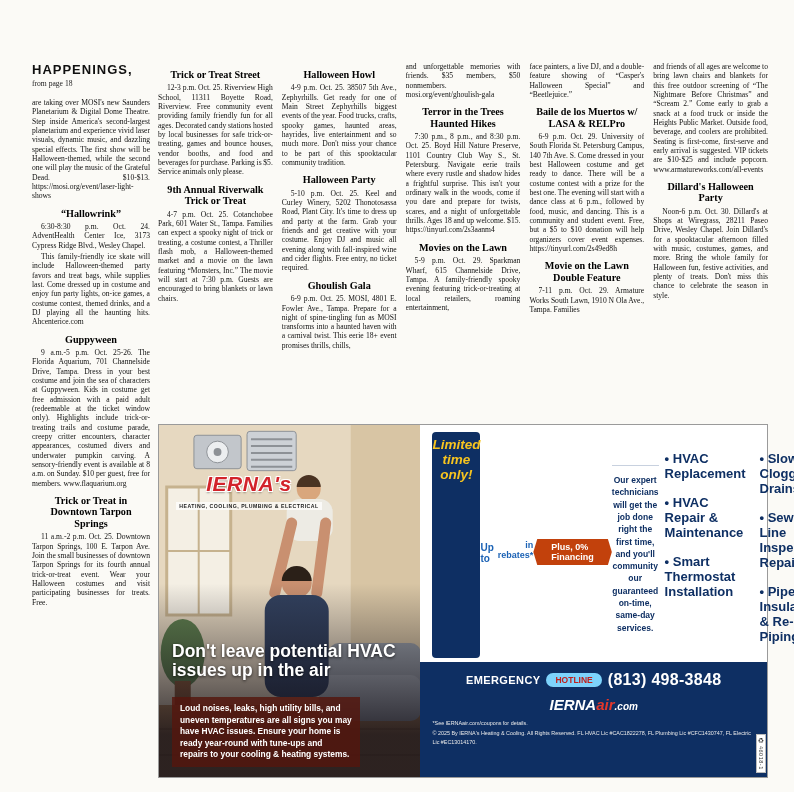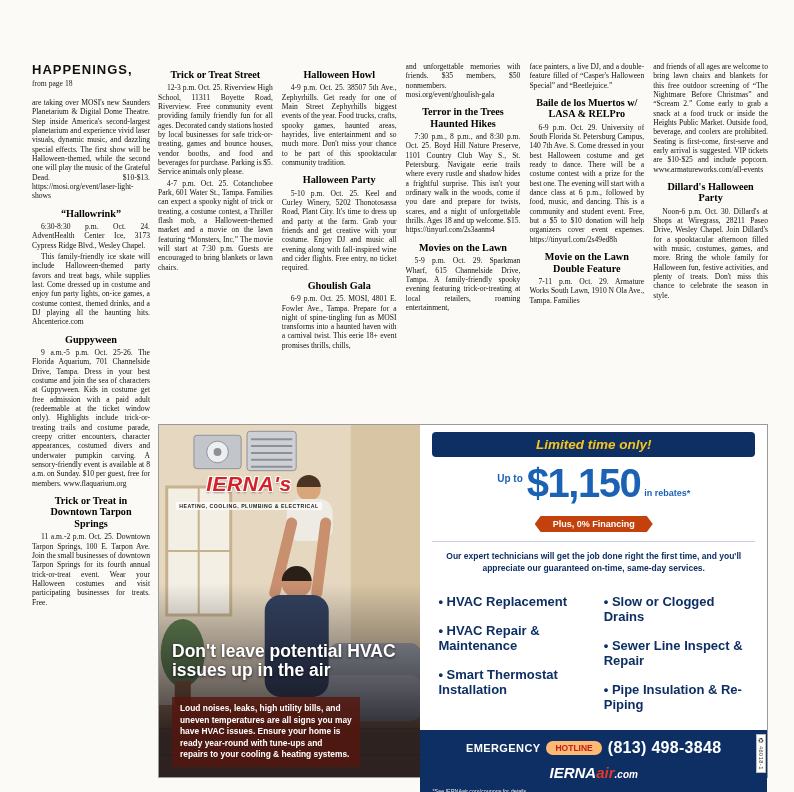--- a/index.html
+++ b/index.html
@@ -52,21 +52,21 @@
   .logo-tag { margin-top:2px; font-size:5.2px; font-weight:bold; color:#1a1a1a;
         letter-spacing:.5px; background:rgba(255,255,255,.75); display:inline-block; padding:1px 3px; }
   .ad-headline { position:absolute; left:13px; bottom:96px; width:236px; color:#fff;
         font-weight:bold; font-size:17.5px; line-height:1.12;
         text-shadow:0 1px 3px rgba(0,0,0,.7); }
   .ad-subtext { position:absolute; left:13px; bottom:10px; width:188px; color:#fff;
         font-weight:bold; font-size:8.4px; line-height:1.38;
         background:rgba(84,22,14,.82); padding:6px 8px; box-sizing:border-box; }
 
   .ad-right { width:57%; display:flex; flex-direction:column; }
-  .offer { flex:1; padding:7px 12px 4px; display:flex; flex-direction:column; align-items:center; }
+  .offer { flex:1; padding:7px 12px 4px; display:flex; flex-direction:row; align-items:center; }
   .banner { align-self:stretch; background:#0e2f63; color:#f7c41f; font-weight:bold;
         font-style:italic; text-align:center; font-size:13.5px; padding:5px 0;
         border-radius:4px; }
   .rebate { display:flex; align-items:flex-start; gap:4px; margin-top:7px; color:#1b62b5; }
   .upto { font-size:10px; font-weight:bold; margin-top:9px; }
   .amount { font-size:40px; font-weight:bold; line-height:.95; letter-spacing:-1.5px; }
   .suffix { font-size:9px; font-weight:bold; align-self:flex-end; margin-bottom:4px;text-align:right; }
   .financing { background:#c2410c; color:#fff; font-size:9px; font-weight:bold;
         padding:3px 18px; margin-top:14px;
         clip-path:polygon(5% 0,95% 0,100% 50%,95% 100%,5% 100%,0 50%); }
@@ -75,21 +75,21 @@
         text-align:center; }
   .services { display:flex; gap:8px; width:100%; margin-top:5px; }
   .services ul { list-style:none; margin:0; padding:0 0 0 6px; flex:1; }
   .services li { font-size:13px; font-weight:bold; color:#0e2f63; margin:14px 0; }
   .services li::before { content:"• "; color:#0e2f63; }
 
   .emergency-panel { background:#0e2f63; color:#fff; padding:9px 12px 8px;
         height:118px; box-sizing:border-box; position:relative; }
   .em-line { display:flex; align-items:center; justify-content:center; gap:6px; }
   .em-label { font-size:11px; font-weight:bold; letter-spacing:.4px; }
-  .hotline-badge { background:#fdba74; color:#c0201c; font-size:8.5px; font-weight:bold;
+  .hotline-badge { background:#7dd3fc; color:#c0201c; font-size:8.5px; font-weight:bold;
         padding:2px 9px; border-radius:9px; }
   .phone { font-size:16px; font-weight:bold; letter-spacing:.3px; }
   .weblogo { text-align:center; margin:7px 0 5px; font-weight:bold; font-style:italic; }
   .weblogo .w1 { color:#fff; font-size:15px; }
   .weblogo .w2 { color:#e2372b; font-size:15px; }
   .weblogo .w3 { color:#fff; font-size:10px; }
   .fineprint { font-size:5.4px; line-height:1.55; color:#e9e9e9; margin-top:3px; }
   .fineprint .fp1 { margin-bottom:2px; }
 
   .ad-code { position:absolute; right:1px; bottom:4px; background:#fff; color:#333;
@@ -114,39 +114,40 @@
     <h3 class="evt">Guppyween</h3>
     <p class="body">9 a.m.-5 p.m. Oct. 25-26. The Florida Aquarium, 701 Channelside Drive, Tampa. Dress in your best costume and join the sea of characters at Guppyween. Kids in costume get free admission with a paid adult (redeemable at the ticket window only). Highlights include trick-or-treating trails and costume parade, creepy critter encounters, character appearances, costumed divers and underwater pumpkin carving. A sensory-friendly event is available at 8 a.m. on Sunday. $10 per guest, free for members. www.flaquarium.org</p>
     <h3 class="evt">Trick or Treat in Downtown Tarpon Springs</h3>
     <p class="body">11 a.m.-2 p.m. Oct. 25. Downtown Tarpon Springs, 100 E. Tarpon Ave. Join the small businesses of downtown Tarpon Springs for its fourth annual trick-or-treat event. Wear your Halloween costumes and visit participating businesses for treats. Free.</p>
   </aside>
 
   <div class="cols">
     <div class="col">
       <h3 class="evt">Trick or Treat Street</h3>
       <p class="body">12-3 p.m. Oct. 25. Riverview High School, 11311 Boyette Road, Riverview. Free community event providing family friendly fun for all ages. Decorated candy stations hosted by local businesses for safe trick-or-treating, games and bounce houses, vendor booths, and food and beverages for purchase. Parking is $5. Service animals only please.</p>
+      <h3 class="evt">9th Annual Riverwalk Trick or Treat</h3>
       <p class="body">4-7 p.m. Oct. 25. Cotanchobee Park, 601 Water St., Tampa. Families can expect a spooky night of trick or treating, a costume contest, a Thriller flash mob, a Halloween-themed market and a movie on the lawn featuring “Monsters, Inc.” The movie will start at 7:30 p.m. Guests are encouraged to bring blankets or lawn chairs.</p>
     </div>
     <div class="col">
       <h3 class="evt">Halloween Howl</h3>
       <p class="body">4-9 p.m. Oct. 25. 38507 5th Ave., Zephyrhills. Get ready for one of Main Street Zephyrhills biggest events of the year. Food trucks, crafts, spooky games, haunted areas, hayrides, live entertainment and so much more. Don't miss your chance to be part of this spooktacular community tradition.</p>
       <h3 class="evt">Halloween Party</h3>
       <p class="body">5-10 p.m. Oct. 25. Keel and Curley Winery, 5202 Thonotosassa Road, Plant City. It's time to dress up and party at the farm. Grab your friends and get creative with your costume. Enjoy DJ and music all evening along with fall-inspired wine and cider flights. Free entry, no ticket required.</p>
       <h3 class="evt">Ghoulish Gala</h3>
       <p class="body">6-9 p.m. Oct. 25. MOSI, 4801 E. Fowler Ave., Tampa. Prepare for a night of spine-tingling fun as MOSI transforms into a haunted haven with a carnival twist. This eerie 18+ event promises thrills, chills,</p>
     </div>
     <div class="col">
       <p class="body cont">and unforgettable memories with friends. $35 members, $50 nonmembers. mosi.org/event/ghoulish-gala</p>
       <h3 class="evt">Terror in the Trees Haunted Hikes</h3>
       <p class="body">7:30 p.m., 8 p.m., and 8:30 p.m. Oct. 25. Boyd Hill Nature Preserve, 1101 Country Club Way S., St. Petersburg. Navigate eerie trails where every rustle and shadow hides a frightful surprise. This isn't your ordinary walk in the woods, come if you dare and prepare for twists, scares, and a night of unforgettable thrills. Ages 18 and up welcome. $15. https://tinyurl.com/2s3aanm4</p>
       <h3 class="evt">Movies on the Lawn</h3>
       <p class="body">5-9 p.m. Oct. 29. Sparkman Wharf, 615 Channelside Drive, Tampa. A family-friendly spooky evening featuring trick-or-treating at local retailers, roaming entertainment,</p>
     </div>
     <div class="col">
-      <p class="body cont">face painters, a live DJ, and a double-feature filled of “Casper's Halloween Special” and “Beetlejuice.”</p>
+      <p class="body cont">face painters, a live DJ, and a double-feature showing of “Casper's Halloween Special” and “Beetlejuice.”</p>
       <h3 class="evt">Baile de los Muertos w/ LASA &amp; RELPro</h3>
       <p class="body">6-9 p.m. Oct. 29. University of South Florida St. Petersburg Campus, 140 7th Ave. S. Come dressed in your best Halloween costume and get ready to dance. There will be a costume contest with a prize for the best one. The evening will start with a dance class at 6 p.m., followed by food, music, and dancing. This is a community and student event. Free, but a $5 to $10 donation will help organizers cover event expenses. https://tinyurl.com/2s49ed8h</p>
       <h3 class="evt">Movie on the Lawn Double Feature</h3>
       <p class="body">7-11 p.m. Oct. 29. Armature Works South Lawn, 1910 N Ola Ave., Tampa. Families</p>
     </div>
     <div class="col">
       <p class="body cont">and friends of all ages are welcome to bring lawn chairs and blankets for this free outdoor screening of “The Nightmare Before Christmas” and “Scream 2.” Come early to grab a snack at a food truck or inside the Heights Public Market. Outside food, beverage, and coolers are prohibited. Seating is first-come, first-serve and early arrival is suggested. VIP tickets are $10-$25 and include popcorn. www.armatureworks.com/all-events</p>
       <h3 class="evt">Dillard's Halloween Party</h3>
       <p class="body">Noon-6 p.m. Oct. 30. Dillard's at Shops at Wiregrass, 28211 Paseo Drive, Wesley Chapel. Join Dillard's for a spooktacular afternoon filled with music, costumes, games, and more. Bring the whole family for Halloween fun, festive activities, and plenty of treats. Don't miss this chance to celebrate the season in style.</p>
     </div>
@@ -197,25 +198,24 @@
 
       <div class="ad-headline">Don't leave potential HVAC issues up in the air</div>
       <div class="ad-subtext">Loud noises, leaks, high utility bills, and uneven temperatures are all signs you may have HVAC issues. Ensure your home is ready year-round with tune-ups and repairs to your cooling &amp; heating systems.</div>
     </div>
 
     <div class="ad-right">
       <div class="offer">
         <div class="banner">Limited time only!</div>
         <div class="rebate">
           <span class="upto">Up to</span>
-          <span class="amount">$1,150</span>
           <span class="suffix">in rebates*</span>
         </div>
         <div class="financing">Plus, 0% Financing</div>
-        <div class="pitch">Our expert technicians will get the job done right the first time, and you'll appreciate our guaranteed on-time, same-day services.</div>
+        <div class="pitch">Our expert technicians will get the job done right the first time, and you'll community our guaranteed on-time, same-day services.</div>
         <div class="services">
           <ul>
             <li>HVAC Replacement</li>
             <li>HVAC Repair &amp; Maintenance</li>
             <li>Smart Thermostat Installation</li>
           </ul>
           <ul>
             <li>Slow or Clogged Drains</li>
             <li>Sewer Line Inspect &amp; Repair</li>
             <li>Pipe Insulation &amp; Re-Piping</li>

